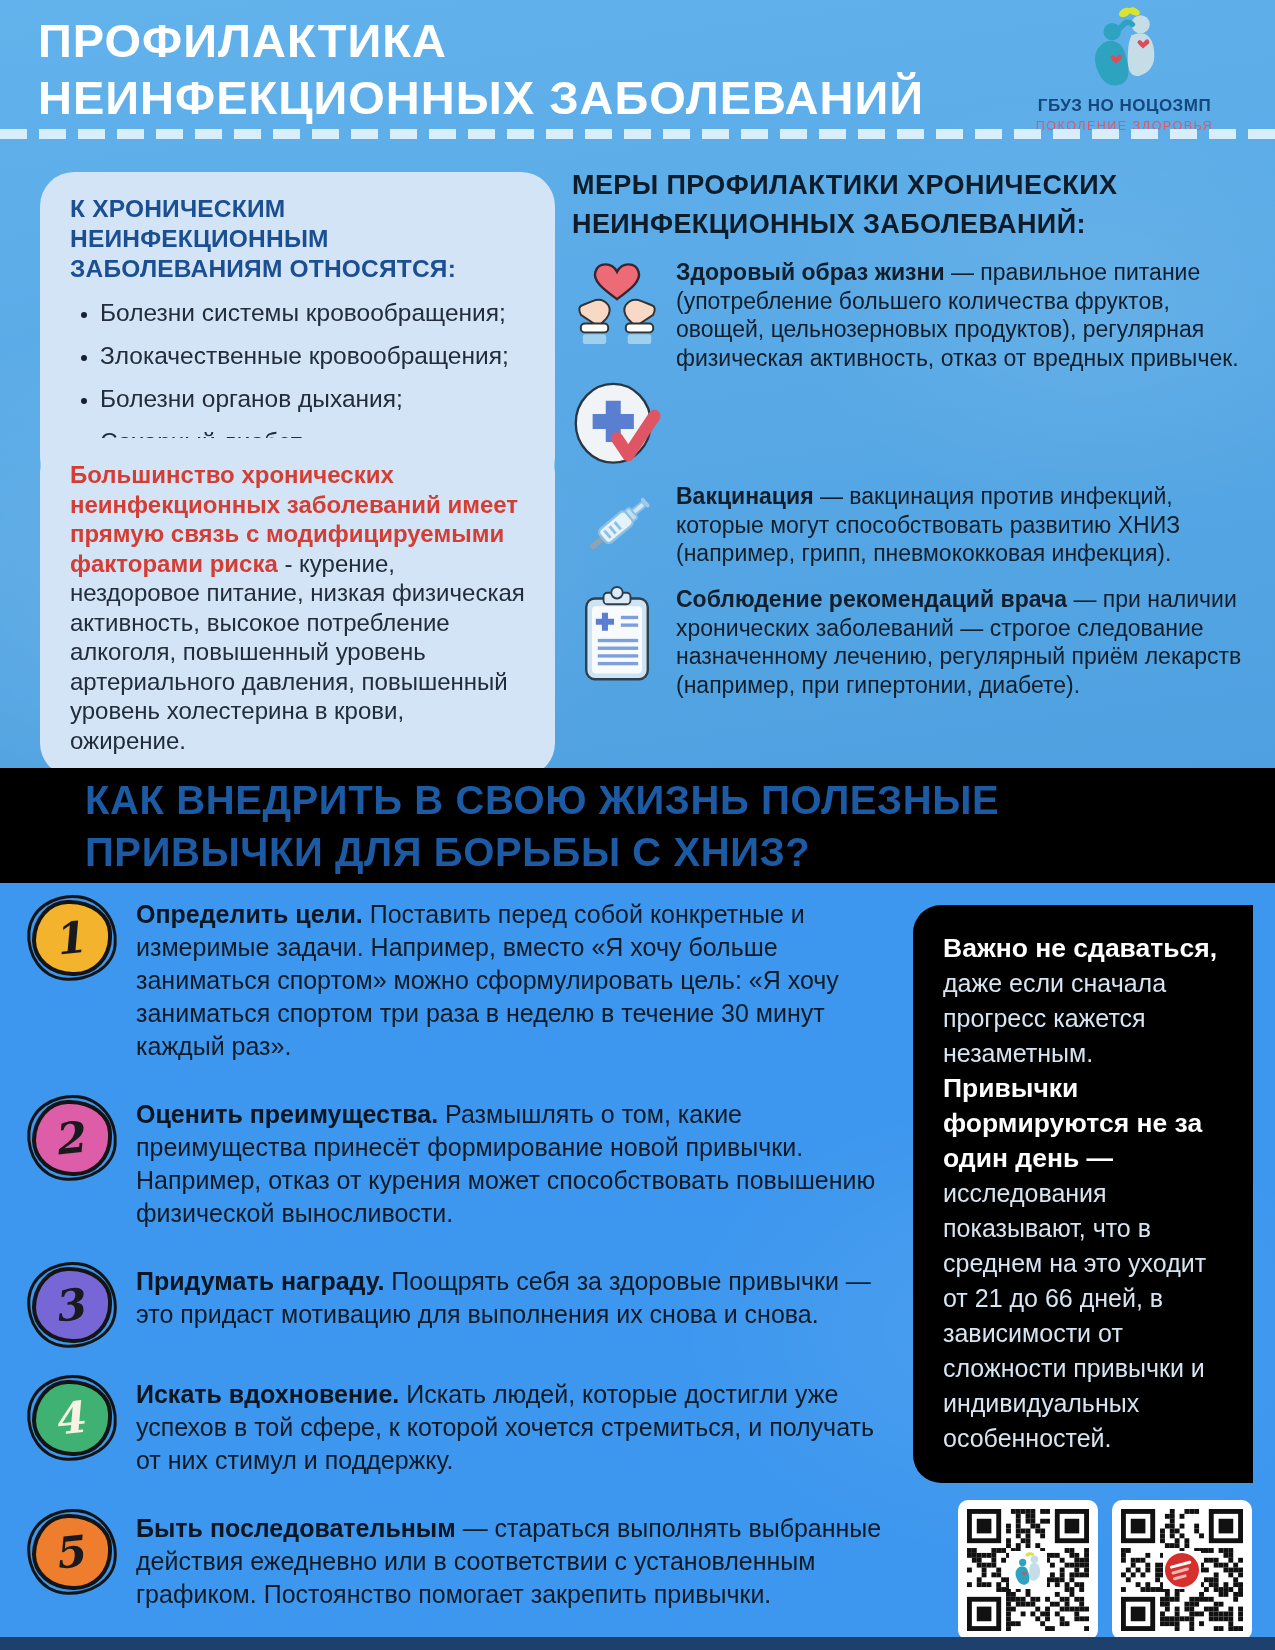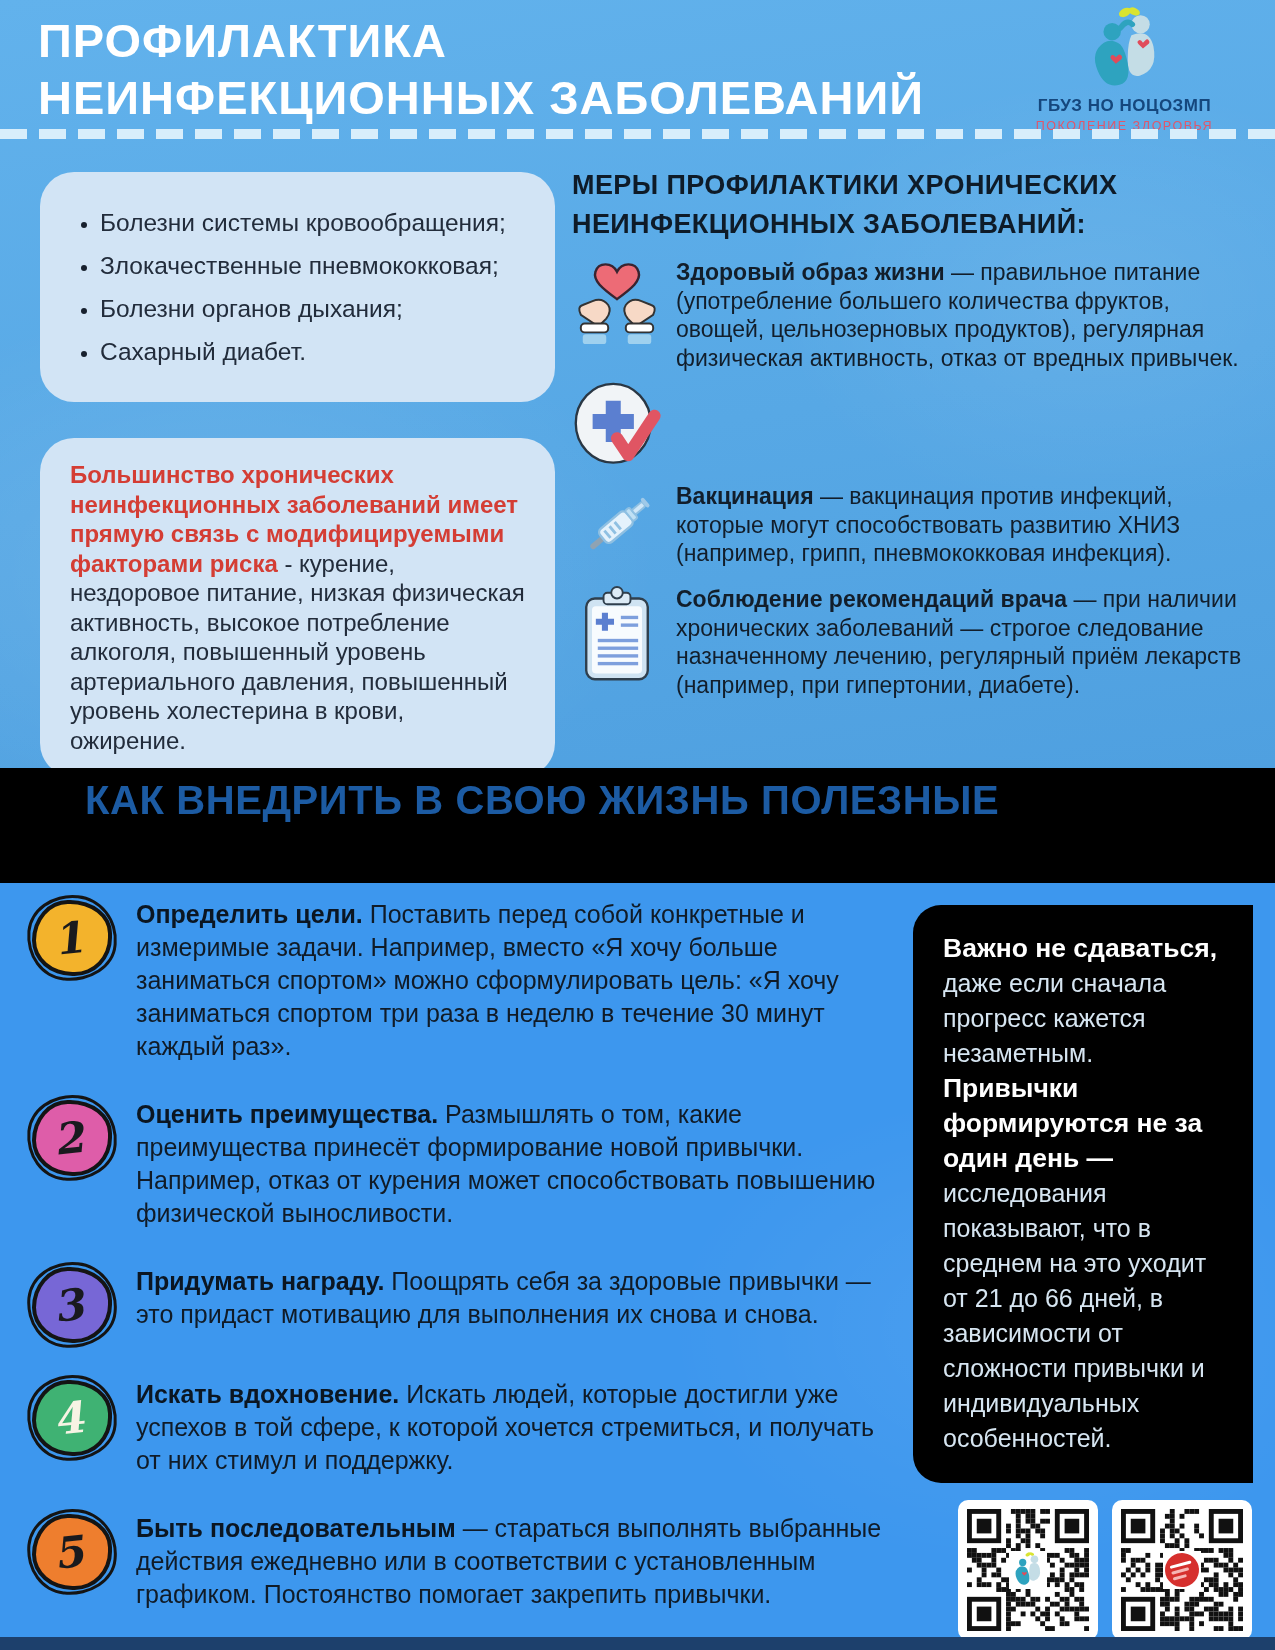--- a/index.html
+++ b/index.html
@@ -108,23 +108,24 @@
         <path d="M40,56 l2,-2 q2,-2 4,0 q2,2 0,4 l-6,5 l-5,-5 q-2,-2 0,-4 q2,-2 5,2 Z" fill="#e04b5a"></path>
       </svg>
     </span>
     <div class="logo-org">ГБУЗ НО НОЦОЗМП</div>
     <div class="logo-tag">ПОКОЛЕНИЕ ЗДОРОВЬЯ</div>
   </div>
 
   <div class="dashes"></div>
 
   <div class="info-box" id="box-chronic">
+    <div class="box-title">К ХРОНИЧЕСКИМ НЕИНФЕКЦИОННЫМ ЗАБОЛЕВАНИЯМ ОТНОСЯТСЯ:</div>
     <ul class="box-list">
       <li>Болезни системы кровообращения;</li>
-      <li>Злокачественные пневмококковая;</li>
+      <li>Злокачественные кровообращения;</li>
       <li>Болезни органов дыхания;</li>
       <li>Сахарный диабет.</li>
     </ul>
   </div>
 
   <div class="info-box" id="box-risk">
     <p class="risk-text"><span class="lead">Большинство хронических неинфекционных заболеваний имеет прямую связь с модифицируемыми факторами риска</span><span> - курение, нездоровое питание, низкая физическая активность, высокое потребление алкоголя, повышенный уровень артериального давления, повышенный уровень холестерина в крови, ожирение.</span></p>
   </div>
 
   <div class="measures">
@@ -189,20 +190,21 @@
           <rect x="20" y="80" width="42" height="3.5" fill="#7d9fdd"></rect>
         </svg>
       </div>
       <p class="m-text"><span class="lead">Соблюдение рекомендаций врача</span><span> — при наличии хронических заболеваний — строгое следование назначенному лечению, регулярный приём лекарств (например, при гипертонии, диабете).</span></p>
     </div>
   </div>
 
   <div class="band">
     <div class="band-title">
       <div>КАК ВНЕДРИТЬ В СВОЮ ЖИЗНЬ ПОЛЕЗНЫЕ</div>
+      <div>ПРИВЫЧКИ ДЛЯ БОРЬБЫ С ХНИЗ?</div>
     </div>
   </div>
 
   <div class="wave w3"></div>
 
   <div class="steps">
     <div class="step">
       <div class="badge" style="background: rgb(243, 179, 44);">
           <span style="color: rgb(25, 26, 30);">1</span>
         </div>

